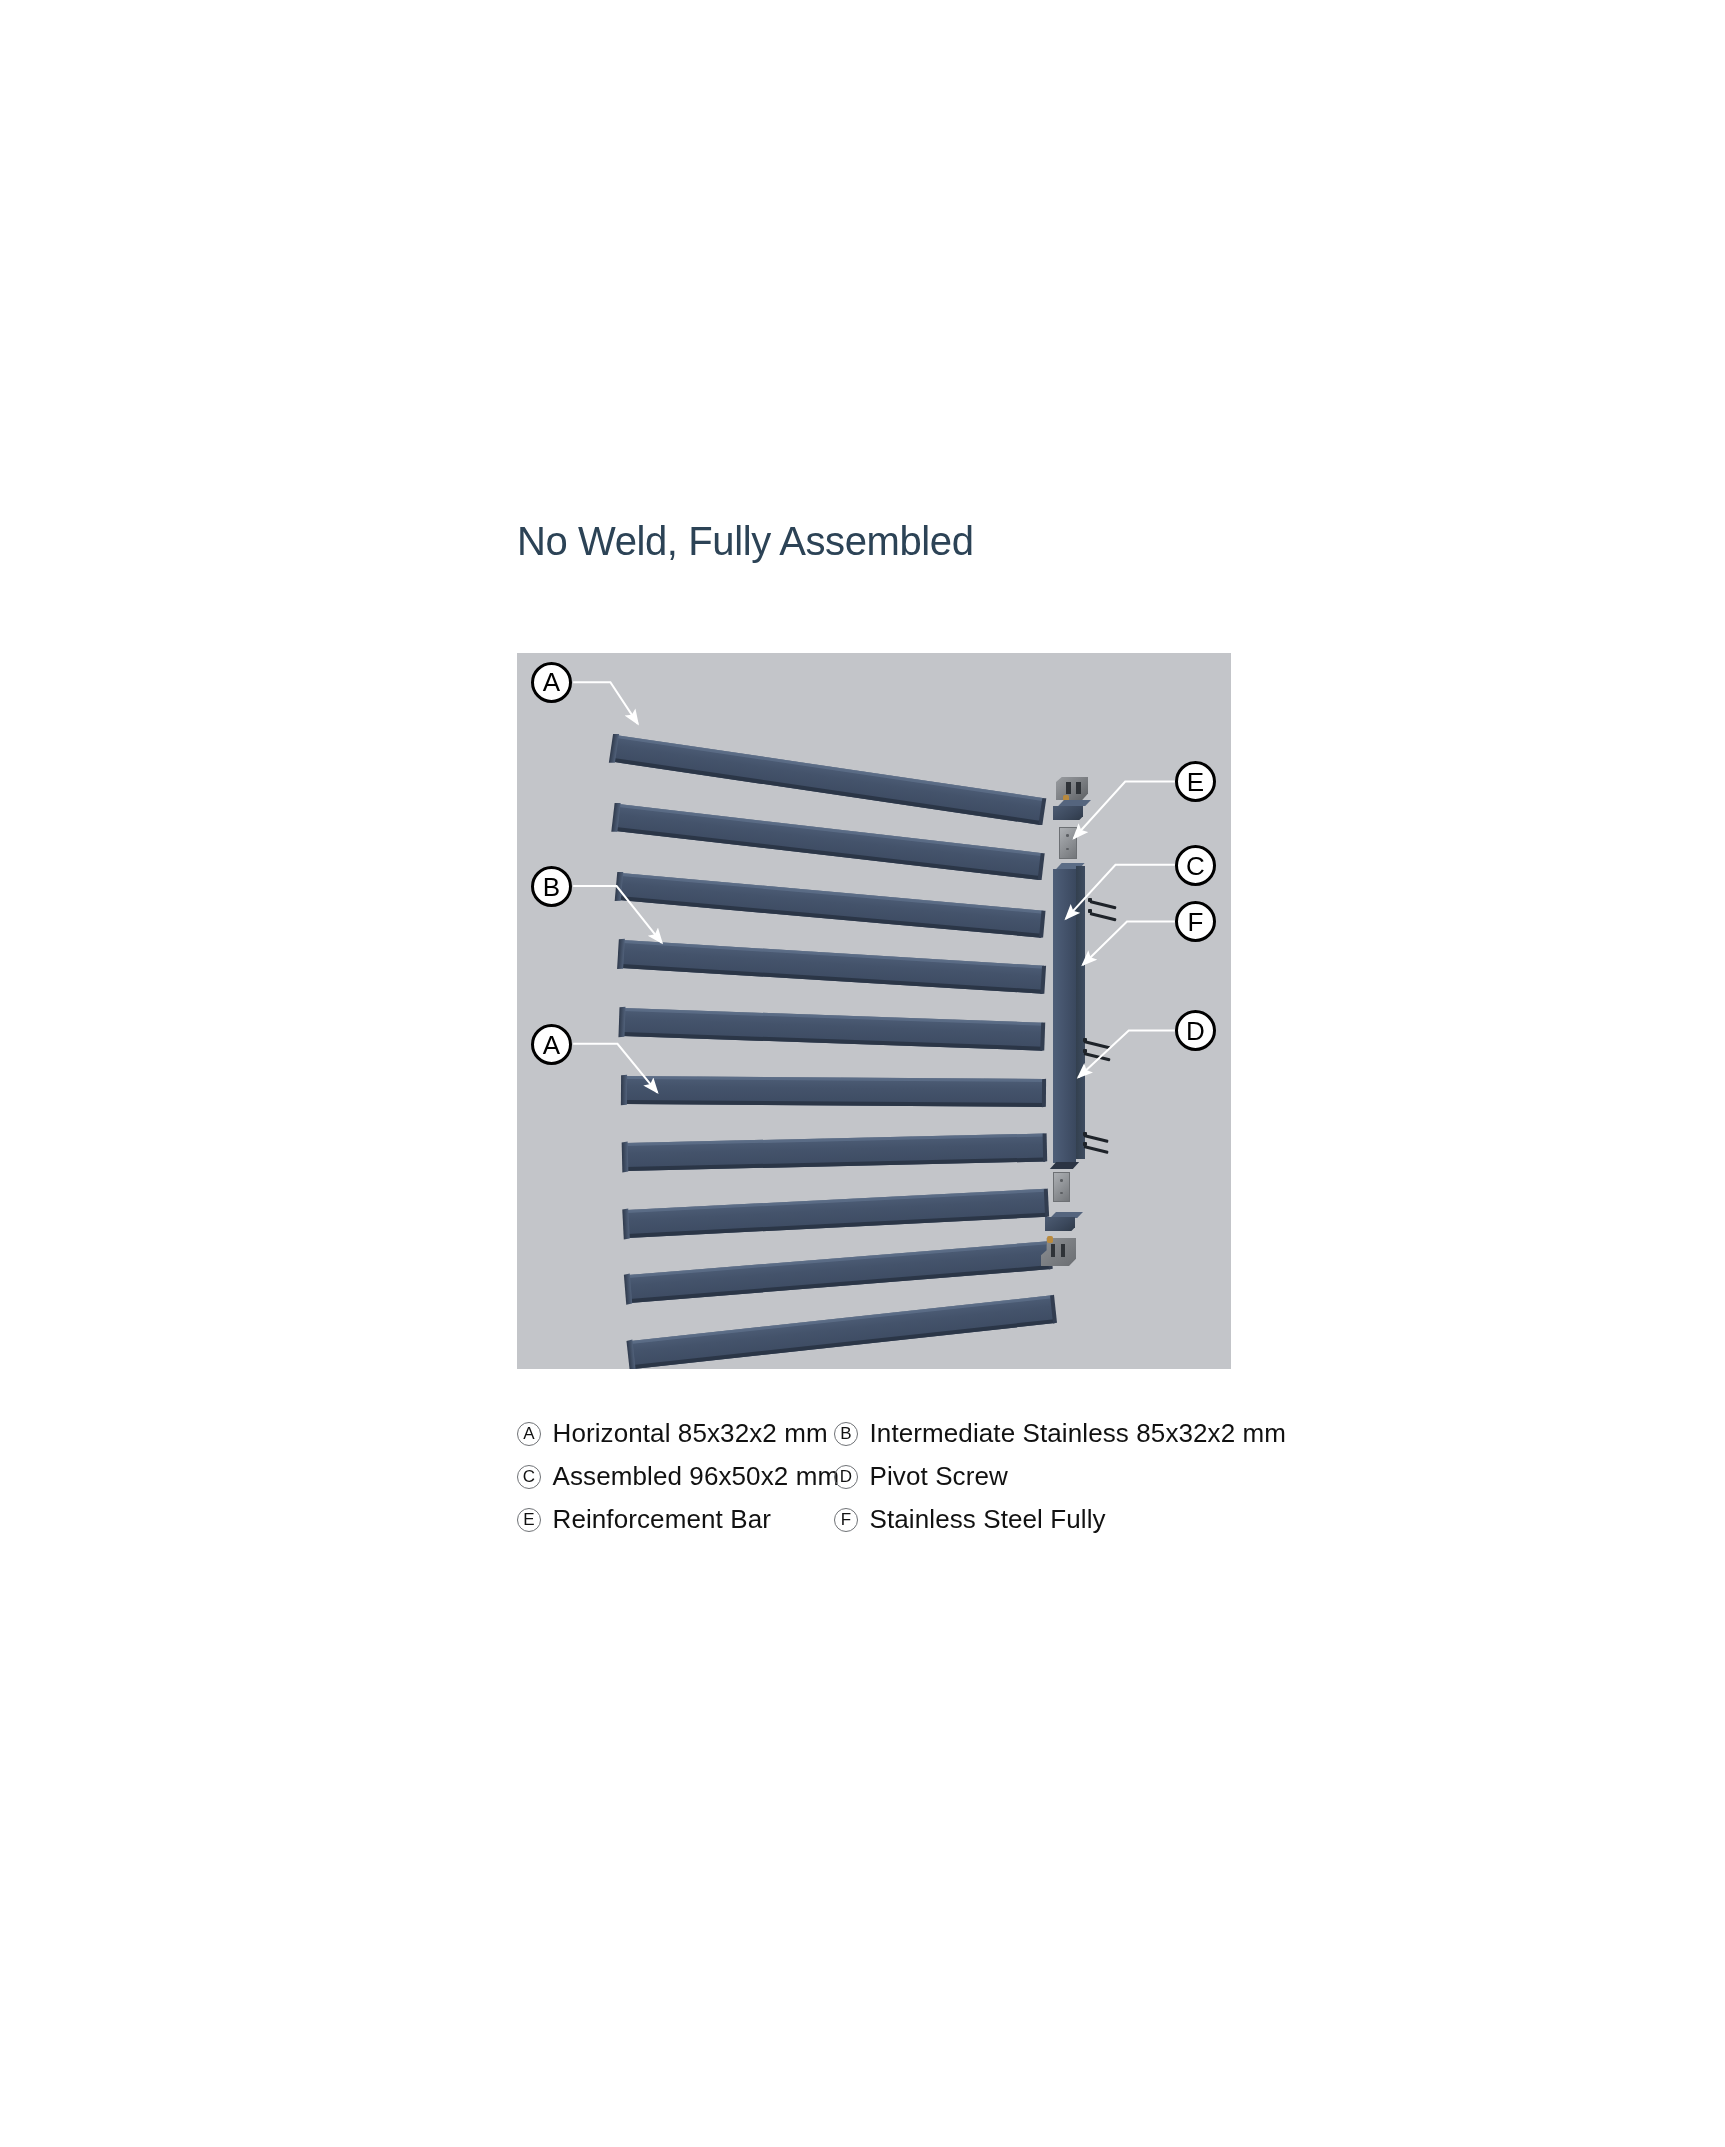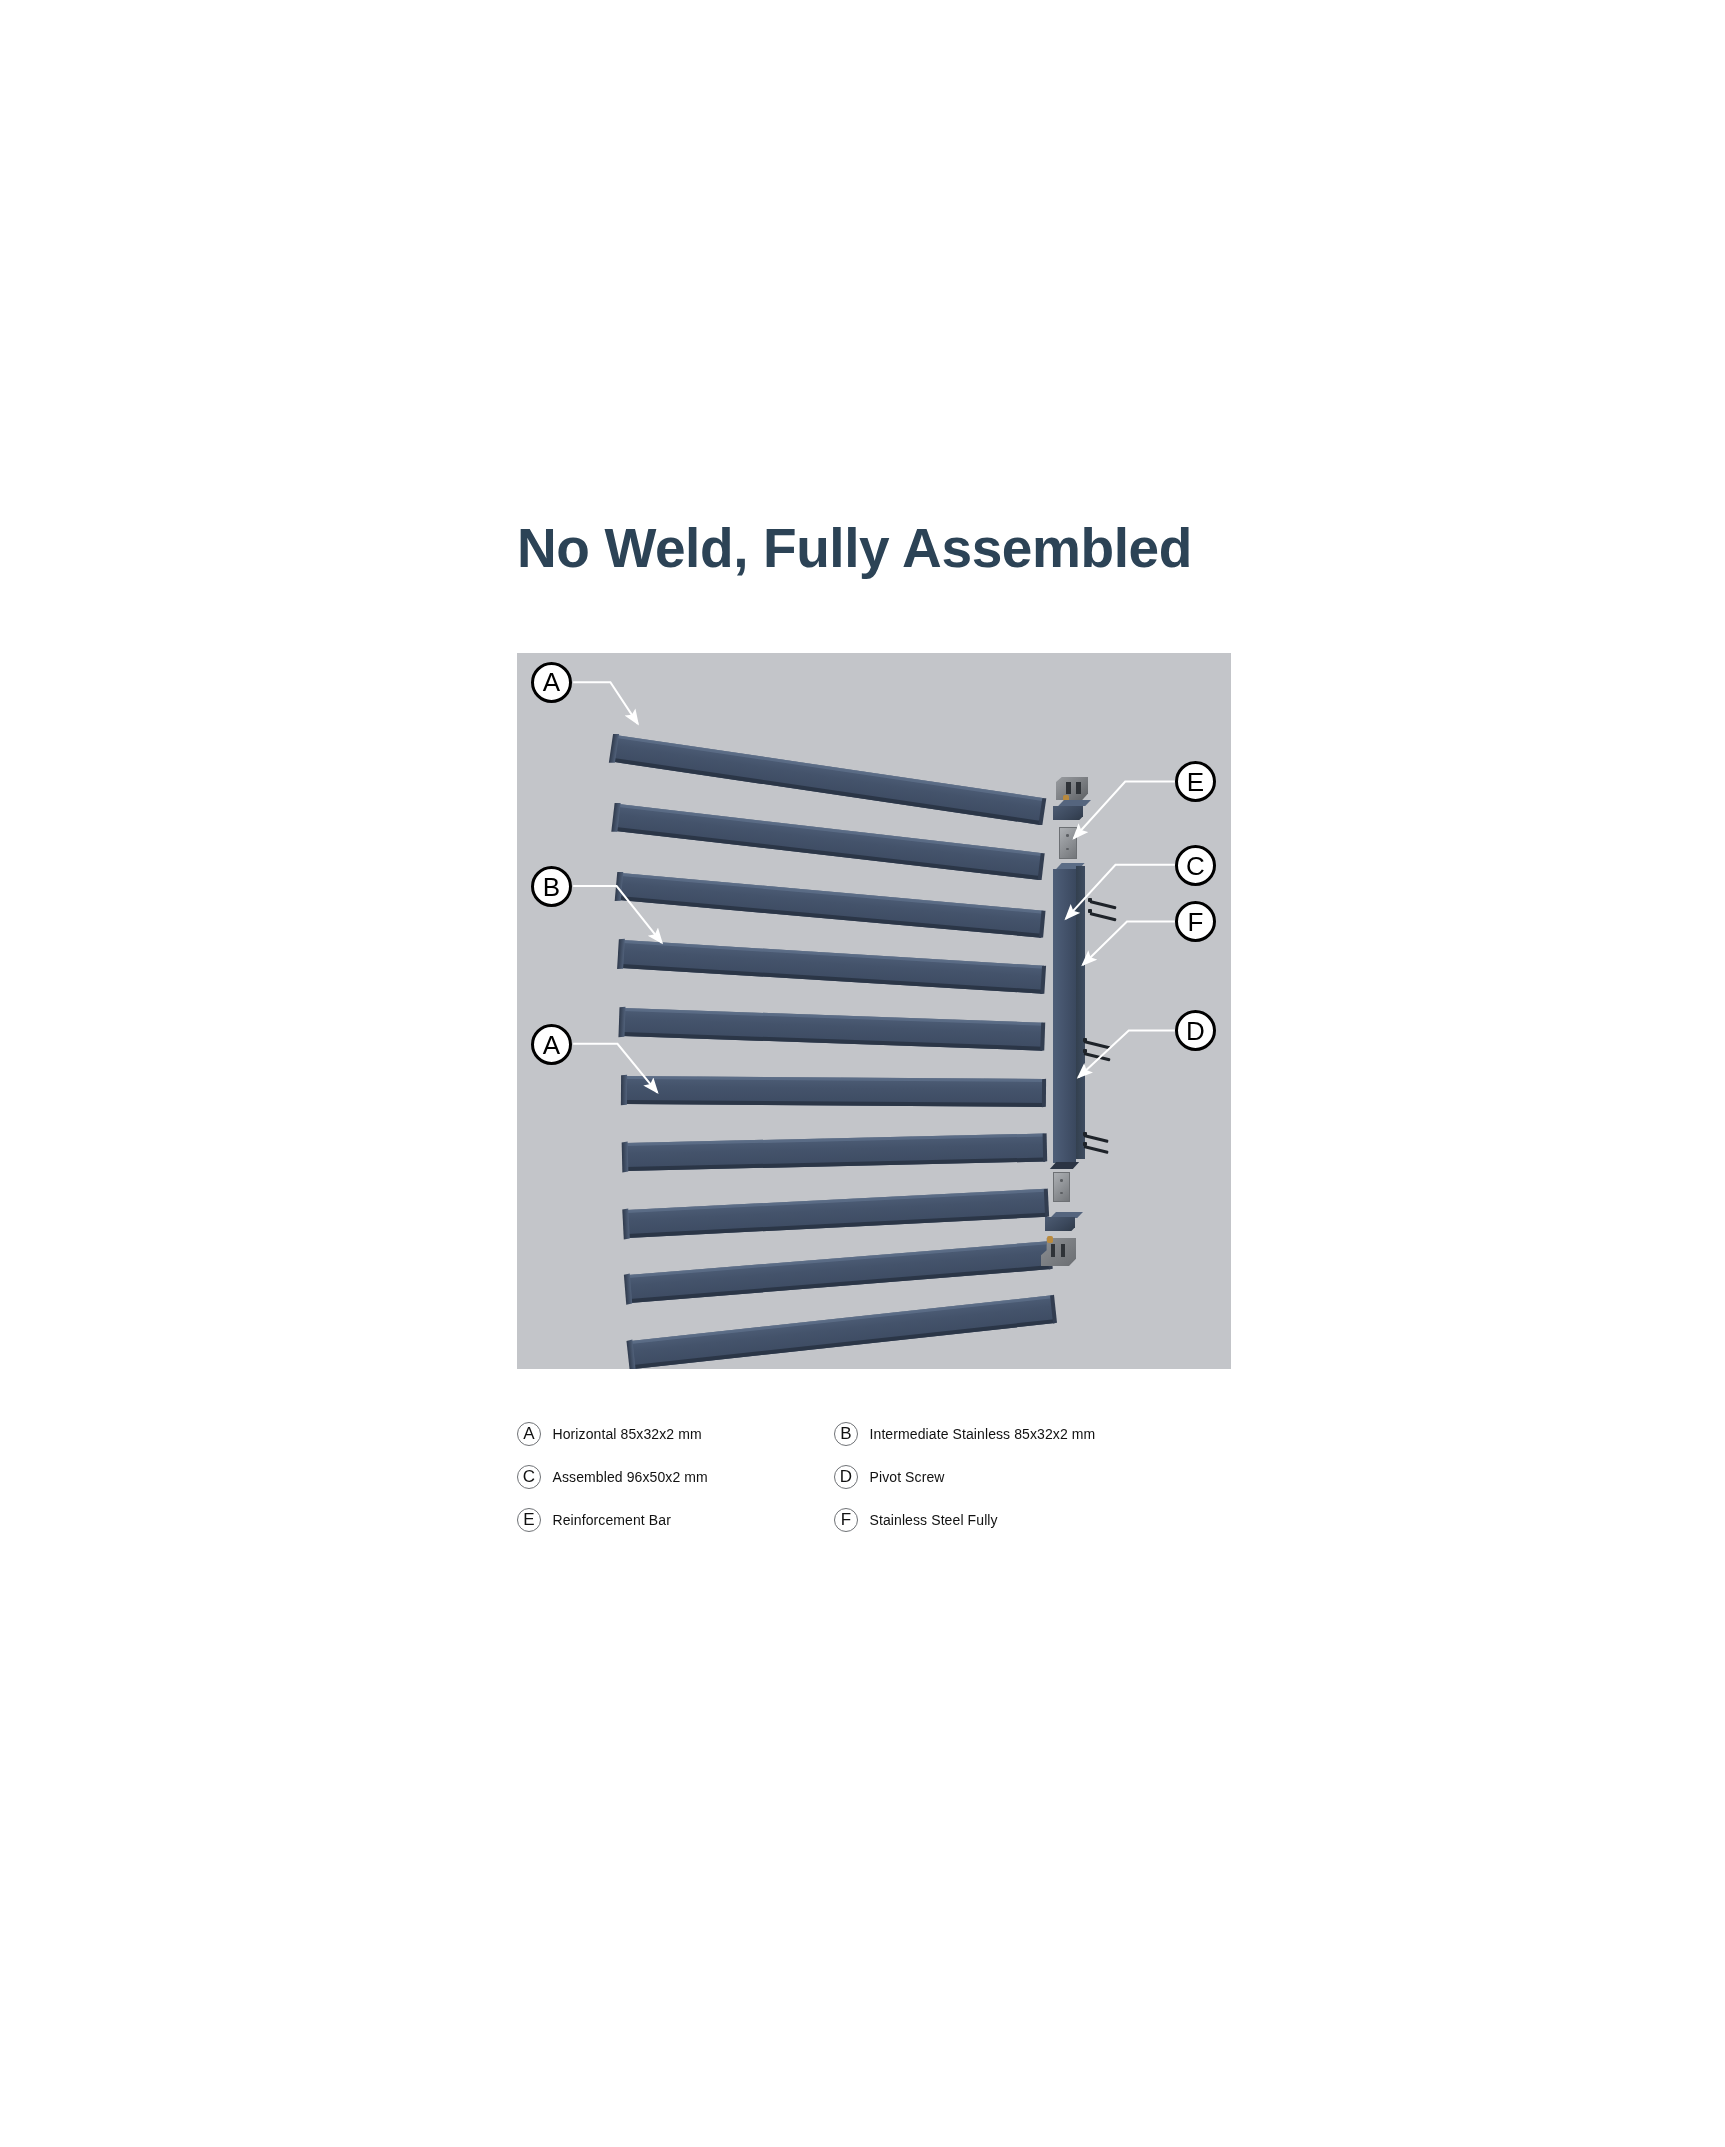--- a/index.html
+++ b/index.html
@@ -23,22 +23,22 @@
     height: 2147px;
     background: #ffffff;
     overflow: hidden;
   }
 
   
   #title {
     position: absolute;
     left: 517px;
     top: 521px;
-    font-size: 55px;
-    font-weight: bold;
+    font-size: 40px;
+    font-weight: normal;
     letter-spacing: -0.4px;
     color: #2c4356;
     white-space: nowrap;
     line-height: 1;
   }
 
   
   #figure {
     position: absolute;
     left: 517px;
@@ -236,21 +236,21 @@
     box-sizing: border-box;
     display: flex;
     align-items: center;
     justify-content: center;
     font-size: 17px;
     color: #111111;
     line-height: 1;
     margin-right: 11.5px;
   }
   .legend-text {
-    font-size: 14px;
+    font-size: 26px;
     color: #111111;
     white-space: nowrap;
     letter-spacing: 0.1px;
   }
 </style>
 </head>
 <body>
 
 <div id="page">
 

